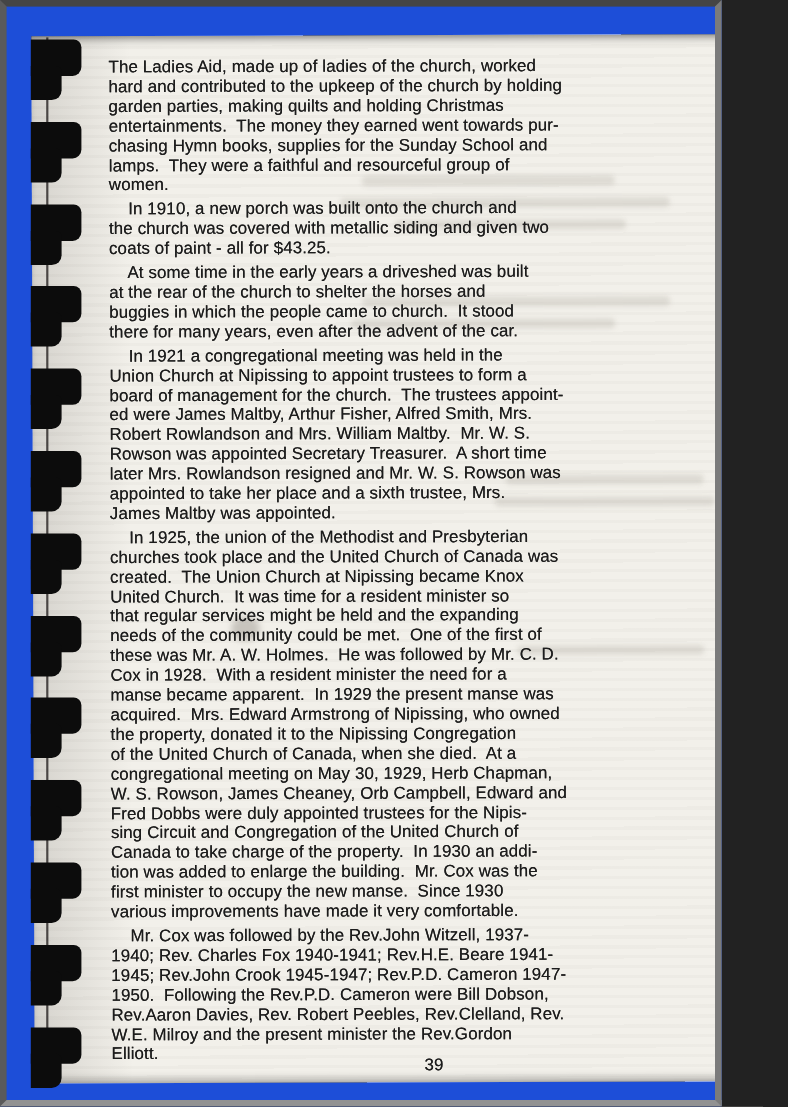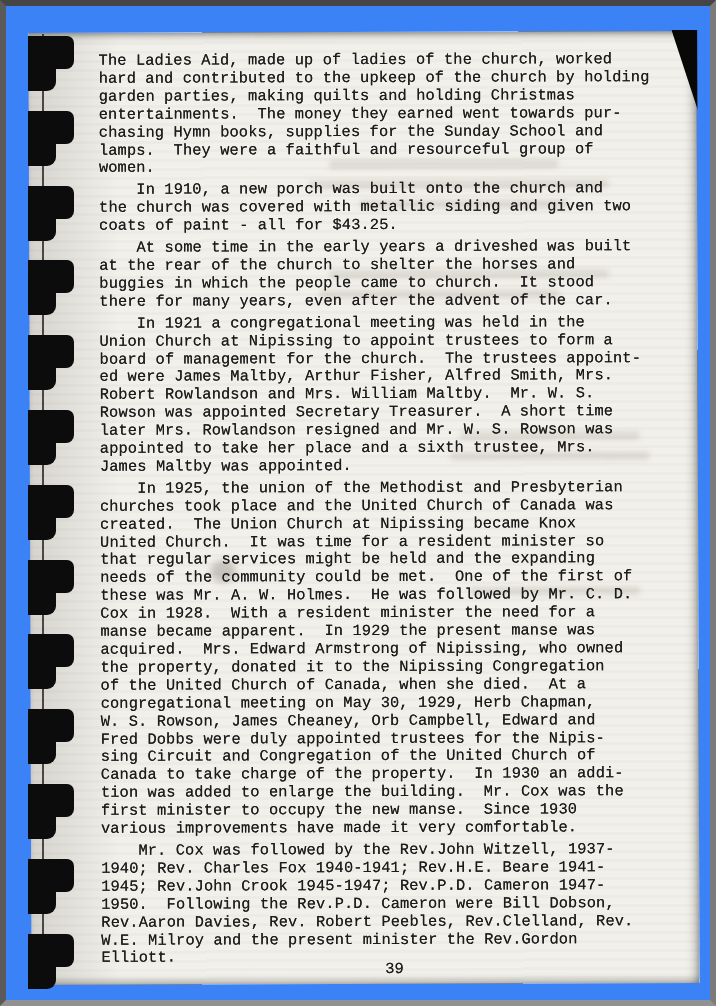--- a/index.html
+++ b/index.html
@@ -1,25 +1,25 @@
 <!DOCTYPE html>
 <html><head>
 <meta charset="utf-8">
 <style>
   html, body { margin: 0; padding: 0; background: #222; }
   #screenshot {
     position: relative;
-    width: 716px;
+    width: 656px;
     height: 1006px;
     overflow: hidden;
-    background: #3b82f6;
+    background: #1d4ed8;
     box-sizing: border-box;
     border: 6px solid;
     border-color: #454545 #7b7b7b #929292 #5a5a5a;
-    font-family: Liberation Mono, monospace;
+    font-family: Liberation Sans, sans-serif;
   }
   
   .page {
     position: absolute;
     left: 24px;
     top: 26px;
     width: 668px;
     height: 952px;
     background: #f2f0ea;
     transform: rotate(-0.18deg);

